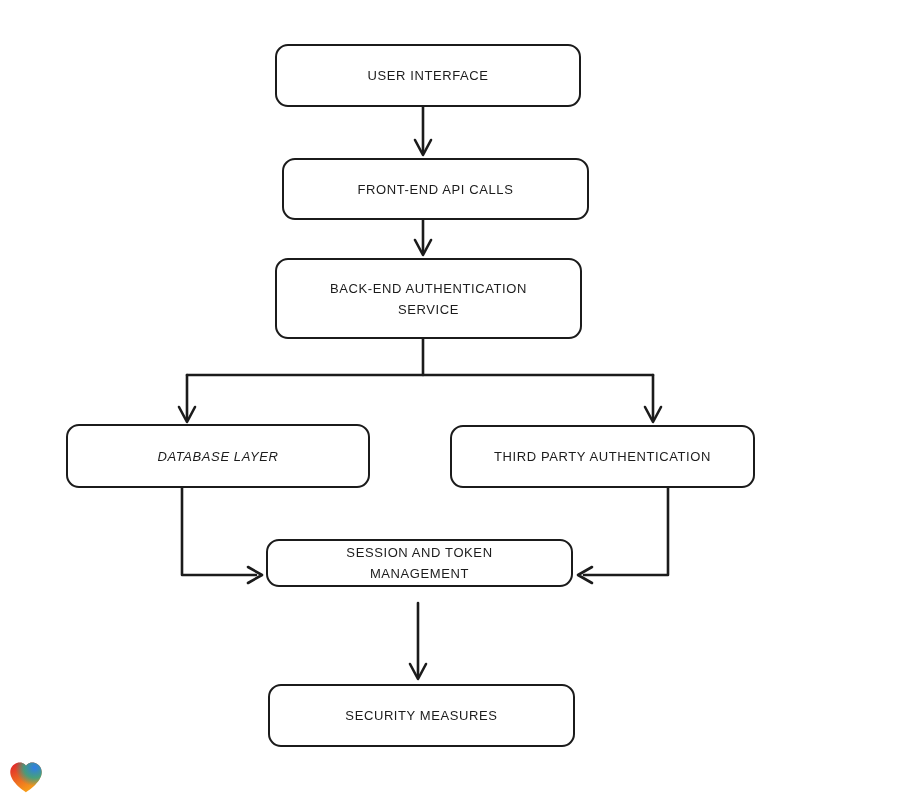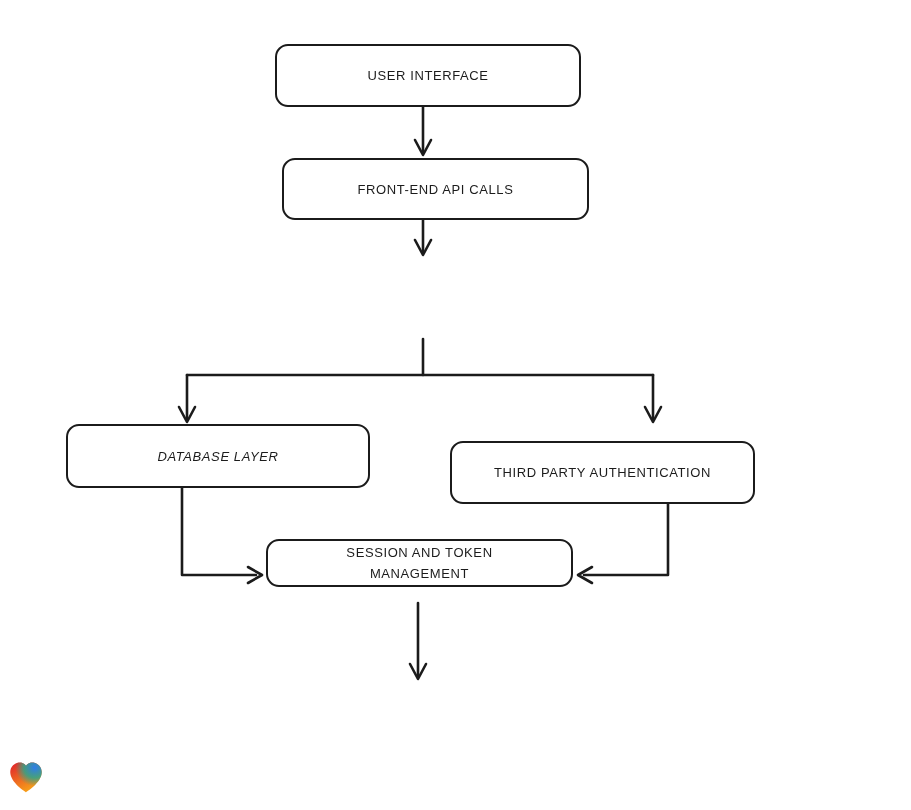--- a/index.html
+++ b/index.html
@@ -109,34 +109,41 @@
   </svg>
 
   <div class="node" style="left:275px; top:44px; width:306px; height:63px;">
     <div class="node-label">USER INTERFACE</div>
   </div>
 
   <div class="node" style="left:282px; top:158px; width:307px; height:62px;">
     <div class="node-label">FRONT-END API CALLS</div>
   </div>
 
+  <div class="node" style="left:275px; top:258px; width:307px; height:81px;">
+    <div class="node-label">BACK-END AUTHENTICATION</div>
+    <div class="node-label">SERVICE</div>
+  </div>
 
   <div class="node" style="left:66px; top:424px; width:304px; height:64px;font-style:italic;">
     <div class="node-label">DATABASE LAYER</div>
   </div>
 
-  <div class="node" style="left:450px; top:425px; width:305px; height:63px;margin-top:16px;">
+  <div class="node" style="left:450px; top:425px; width:305px; height:63px;">
     <div class="node-label">THIRD PARTY AUTHENTICATION</div>
   </div>
 
   <div class="node" style="left:266px; top:539px; width:307px; height:48px;">
     <div class="node-label">SESSION AND TOKEN</div>
     <div class="node-label">MANAGEMENT</div>
   </div>
 
+  <div class="node" style="left:268px; top:684px; width:307px; height:63px;">
+    <div class="node-label">SECURITY MEASURES</div>
+  </div>
 
   <svg class="badge" viewBox="0 0 32 30" xmlns="http://www.w3.org/2000/svg">
     <defs>
       <linearGradient id="heart-base" x1="0" y1="0" x2="0.55" y2="1">
         <stop offset="0" stop-color="#e01e2c"></stop>
         <stop offset="1" stop-color="#f7a219"></stop>
       </linearGradient>
       <radialGradient id="heart-overlay" cx="0.78" cy="0.18" r="0.62">
         <stop offset="0" stop-color="#2f7ceb"></stop>
         <stop offset="0.55" stop-color="#2aa68c" stop-opacity="0.85"></stop>

